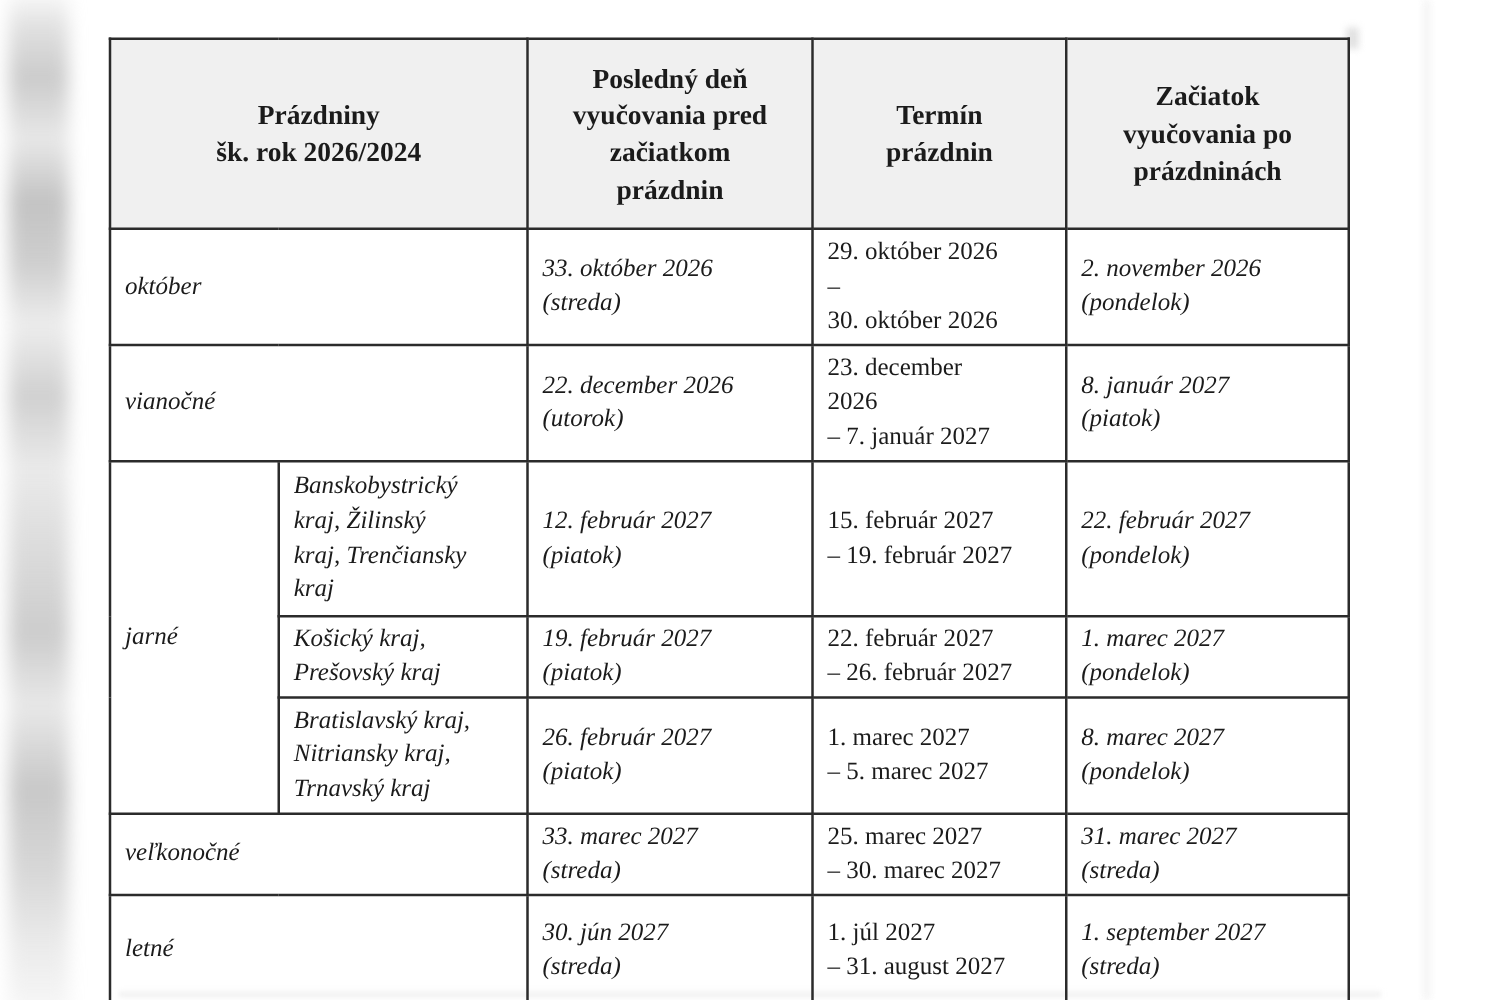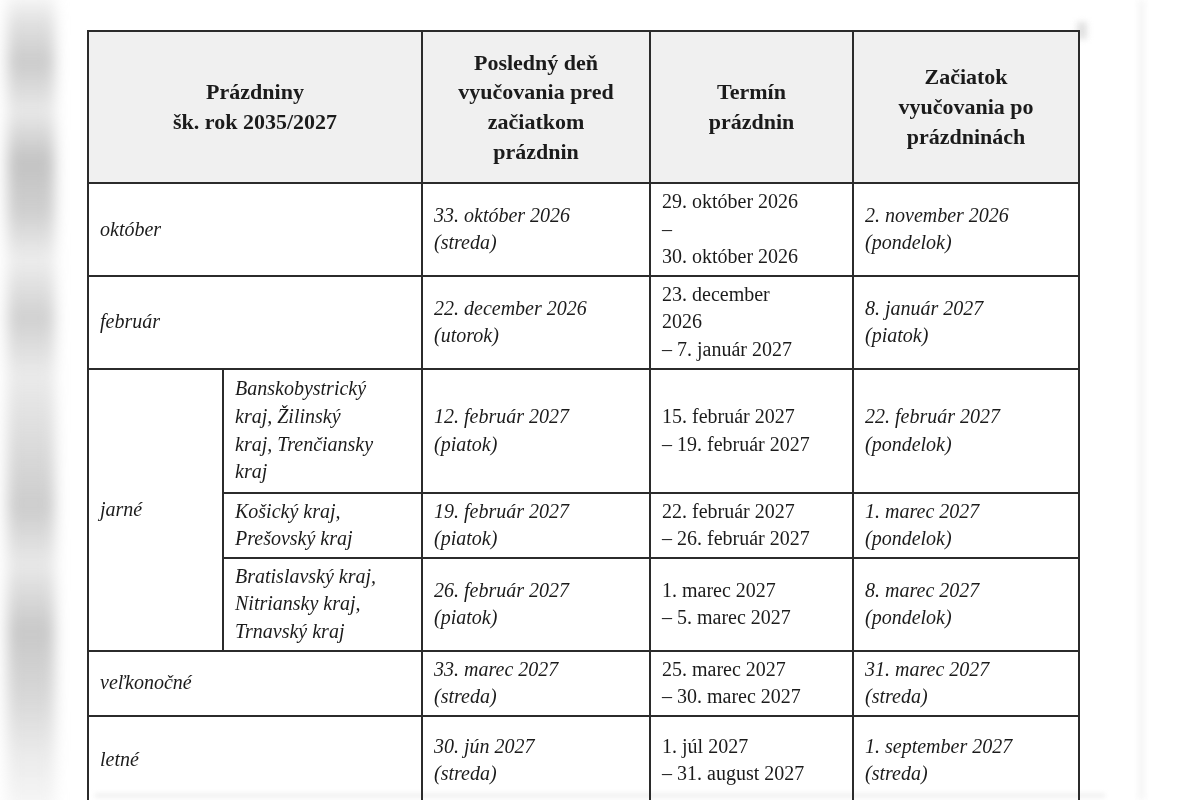--- a/index.html
+++ b/index.html
@@ -91,21 +91,21 @@
   <colgroup>
     <col style="width:135px">
     <col style="width:199px">
     <col style="width:228px">
     <col style="width:203px">
     <col style="width:226px">
   </colgroup>
   <tbody>
     <tr style="height:152px">
       <th colspan="2">Prázdniny
-šk. rok 2035/2027</th>
+šk. rok 2026/2024</th>
       <th>Posledný deň
 vyučovania pred
 začiatkom
 prázdnin</th>
       <th>Termín
 prázdnin</th>
       <th>Začiatok
 vyučovania po
 prázdninách</th>
     </tr>
@@ -115,21 +115,21 @@
       <td class="it">33. október 2026
 (streda)</td>
       <td class="rm">29. október 2026
 –
 30. október 2026</td>
       <td class="it">2. november 2026
 (pondelok)</td>
     </tr>
 
     <tr style="height:85px">
-      <td colspan="2" class="it">február</td>
+      <td colspan="2" class="it">vianočné</td>
       <td class="it">22. december 2026
 (utorok)</td>
       <td class="rm">23. december
 2026
 – 7. január 2027</td>
       <td class="it">8. január 2027
 (piatok)</td>
     </tr>
 
     <tr style="height:124px">

